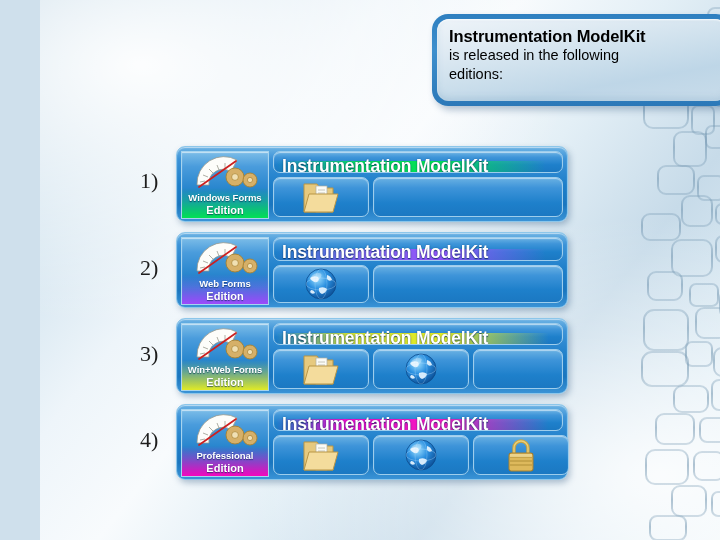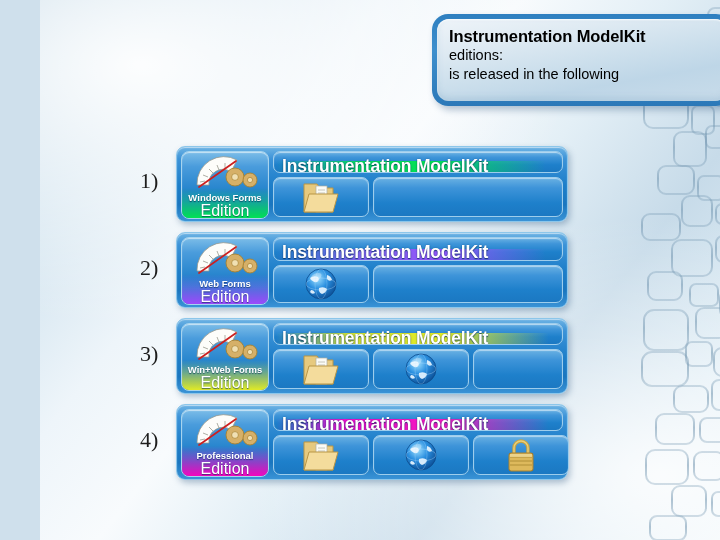--- a/index.html
+++ b/index.html
@@ -129,21 +129,21 @@
     box-shadow: 2px 3px 6px rgba(45,85,125,0.35),
                 inset 0 1px 1px rgba(255,255,255,0.55);
   }
 
   
   .badge {
     position: relative;
     width: 88px;
     height: 68px;
     flex: 0 0 88px;
-    border-radius: 8px;
+    border-radius: 0;
     overflow: hidden;
     box-sizing: border-box;
     border: 1px solid #a6d4ef;
     background: linear-gradient(180deg, #7cbde8 0%, #4a9cdc 22%, #2483cc 60%, #1f7cc4 100%);
     box-shadow: inset 0 1px 1px rgba(255,255,255,0.6);
   }
   .badge-glow {
     position: absolute;
     left: 0;
     right: 0;
@@ -168,22 +168,22 @@
   }
   .badge-l1 {
     font-size: 9.5px;
     font-weight: bold;
     color: #ffffff;
     line-height: 12px;
     text-shadow: 0 1px 1px rgba(0,40,80,0.65);
     white-space: nowrap;
   }
   .badge-l2 {
-    font-size: 16px;
-    font-weight: normal;
+    font-size: 11px;
+    font-weight: bold;
     color: #ffffff;
     line-height: 13px;
     text-shadow: 0 1px 1px rgba(0,40,80,0.65);
   }
 
   
   .rowright {
     flex: 1 1 auto;
     display: flex;
     flex-direction: column;
@@ -301,22 +301,22 @@
         <rect x="84" y="492" width="26" height="24" rx="6"></rect>
         <rect x="110" y="506" width="22" height="26" rx="6"></rect>
         <rect x="22" y="516" width="36" height="24" rx="7"></rect>
       </g>
     </svg>
   </div>
 
   <div class="callout">
     <div class="callout-inner">
       <div class="callout-title">Instrumentation ModelKit</div>
+      <div class="callout-line">is released in the following</div>
       <div class="callout-line">editions:</div>
-      <div class="callout-line">is released in the following</div>
     </div>
   </div>
 
   <div class="num" style="top:168px">1)</div>
   <div class="num" style="top:255px">2)</div>
   <div class="num" style="top:341px">3)</div>
   <div class="num" style="top:427px">4)</div>
 
   <div class="row" style="top:146px">
     <div class="badge">

